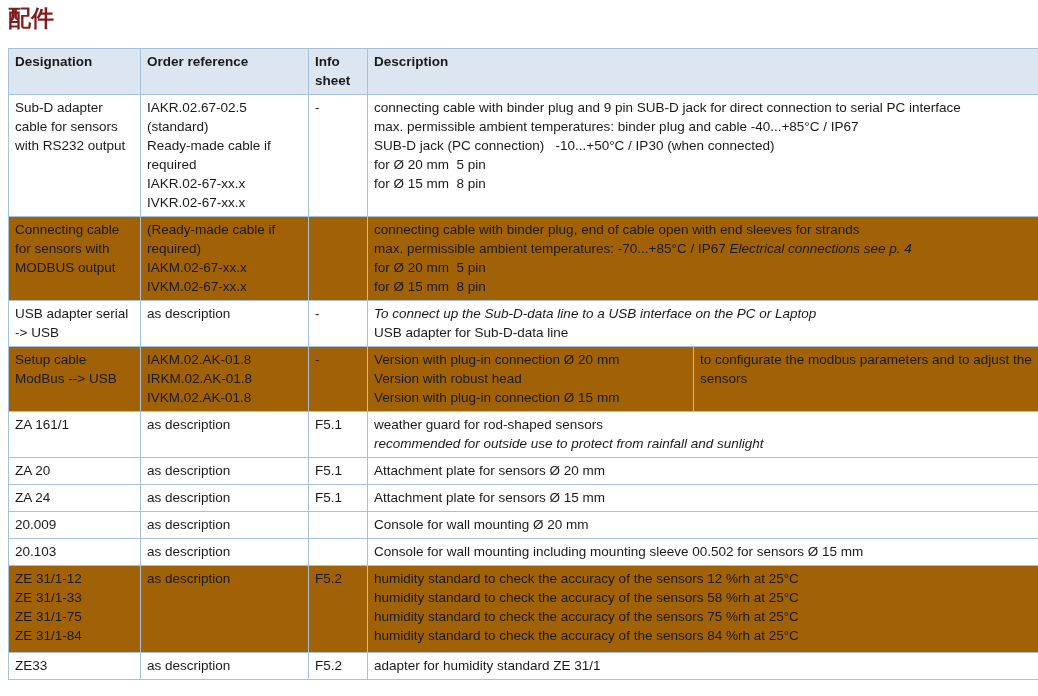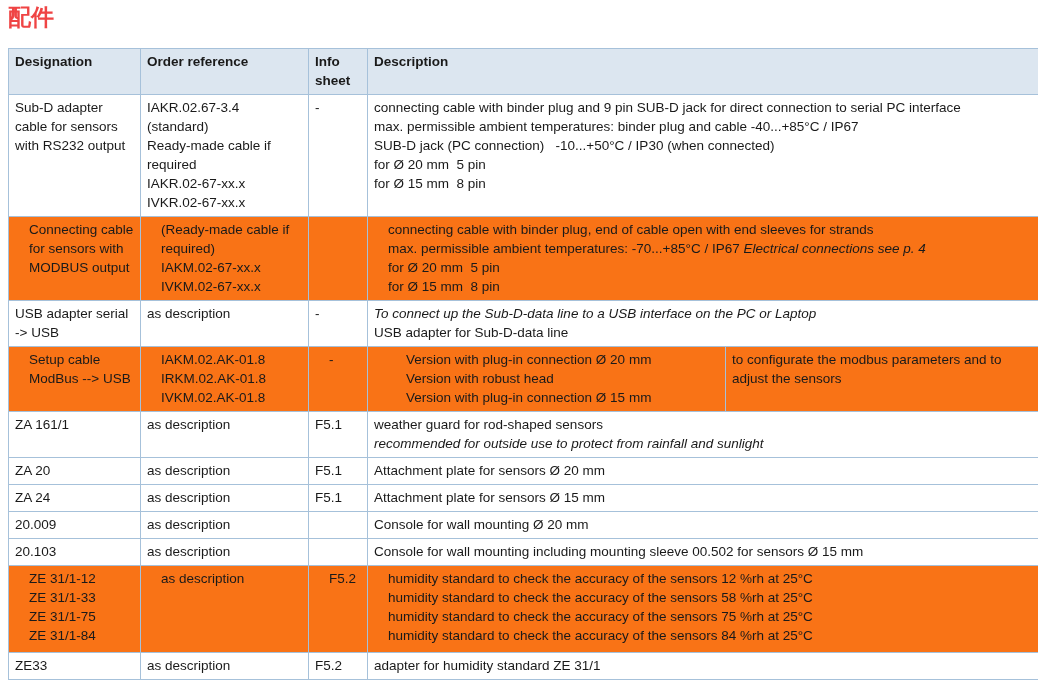--- a/index.html
+++ b/index.html
@@ -7,33 +7,32 @@
     width:1038px;height:696px;
     font-family:"Liberation Sans", sans-serif;
     color:#1a1a1a;
     font-size:13.5px;
     -webkit-font-smoothing:antialiased;
   }
   .page-title{
     margin:4px 16px 0 8px;
     font-size:23px;
     font-weight:bold;
-    color:#ef4444;
+    color:#7f1d1d;
     line-height:28px;
-    font-family:Liberation Serif, serif;
   }
   .acc-table{
     margin:16px 7px 0 8px;
     width:1037px;
     border-top:1px solid #a6c1da;
     border-left:1px solid #a6c1da;
     box-sizing:border-box;
   }
   .row{display:flex;}
-  .row.shaded .cell{background:#f97316;padding-left:20px;}
+  .row.shaded .cell{background:#a16207;}
   .cell{
     border-right:1px solid #a6c1da;
     border-bottom:1px solid #a6c1da;
     box-sizing:border-box;
     padding:3px 6px 4px 6px;
     background:#ffffff;
   }
   .c1{width:132px;flex:0 0 132px;}
   .c2{width:168px;flex:0 0 168px;}
   .c3{width:59px;flex:0 0 59px;}
@@ -47,21 +46,20 @@
     line-height:19px;
     white-space:pre-wrap;
   }
   .it{font-style:italic;}
   .split{display:flex;padding:0;}
   .split-l{
     width:326px;flex:0 0 326px;
     border-right:1px solid #a6c1da;
     padding:3px 6px 4px 6px;
     box-sizing:border-box;
-    margin-left:12px;
   }
   .split-r{
     flex:1 1 auto;
     padding:3px 6px 4px 6px;
     box-sizing:border-box;
   }
   .r-tall{min-height:46px;}
   .r-ze{min-height:87px;justify-content:flex-end;}
 </style>
 </head>
@@ -84,21 +82,21 @@
     <div class="cell c4">
         <div class="ln">Description</div>
       </div>
   </div>
 
   <div class="row">
     <div class="cell c1">
         <div class="ln">Sub-D adapter cable for sensors with RS232 output</div>
       </div>
     <div class="cell c2">
-      <div class="ln">IAKR.02.67-3.4 (standard)</div>
+      <div class="ln">IAKR.02.67-02.5 (standard)</div>
       <div class="ln">Ready-made cable if required</div>
       <div class="ln">IAKR.02-67-xx.x</div>
       <div class="ln">IVKR.02-67-xx.x</div>
     </div>
     <div class="cell c3">
         <div class="ln">-</div>
       </div>
     <div class="cell c4">
       <div class="ln">connecting cable with binder plug and 9 pin SUB-D jack for direct connection to serial PC interface</div>
       <div class="ln">max. permissible ambient temperatures: binder plug and cable -40...+85°C / IP67</div>

